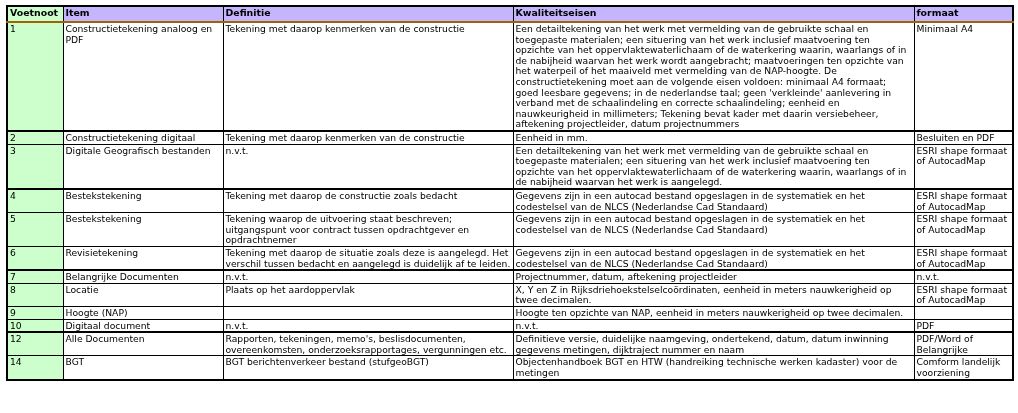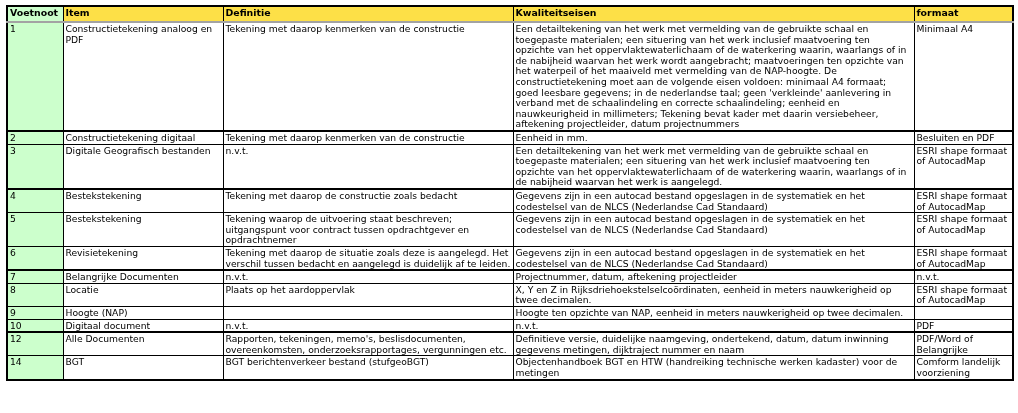--- a/index.html
+++ b/index.html
@@ -41,24 +41,24 @@
     overflow: hidden;
     color: #000;
     font-weight: normal;
     text-align: left;
     word-wrap: break-word;
   }
   table.spec thead th {
     font-weight: bold;
     font-size: 9.4px;
     height: 13px;
-    border-bottom: 2px solid #a3a3a3;
+    border-bottom: 2px solid #a16207;
   }
   th.hdr-voetnoot { background: #ccffcc; }
-  th.hdr-blue     { background: #fde047; }
+  th.hdr-blue     { background: #c4b5fd; }
 
   td.voetnoot-cell {
     background: #ccffcc;
     text-align: right;
     padding-right: 2px;
     border-right: 2px solid #000;
   }
   td.item-cell { border-right: 2px solid #000; }
   td.def-cell  { border-right: 2px solid #000; margin-left: 13px; }
   td.kwal-cell { border-right: 2px solid #000; }

